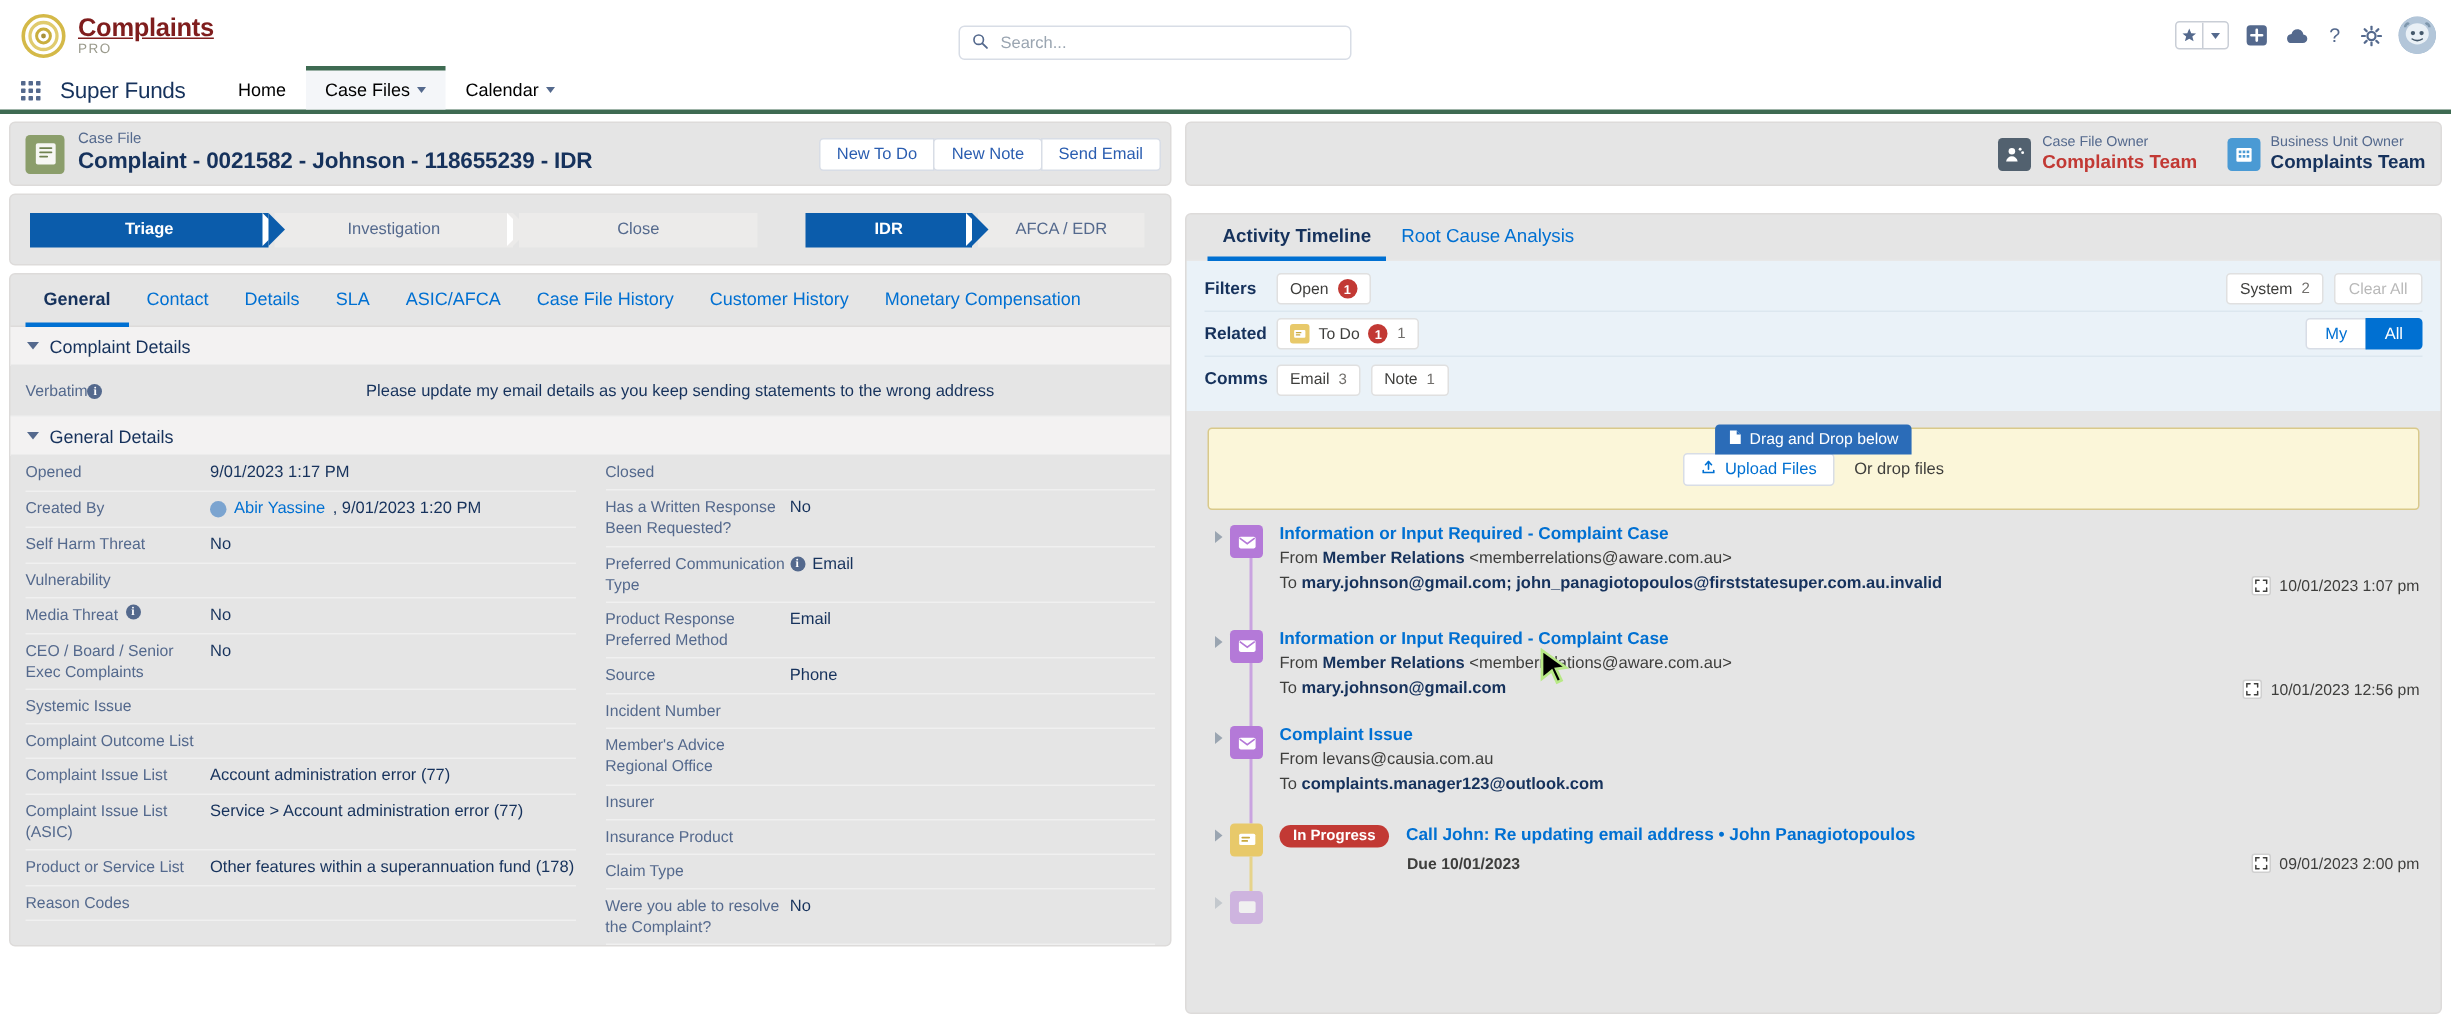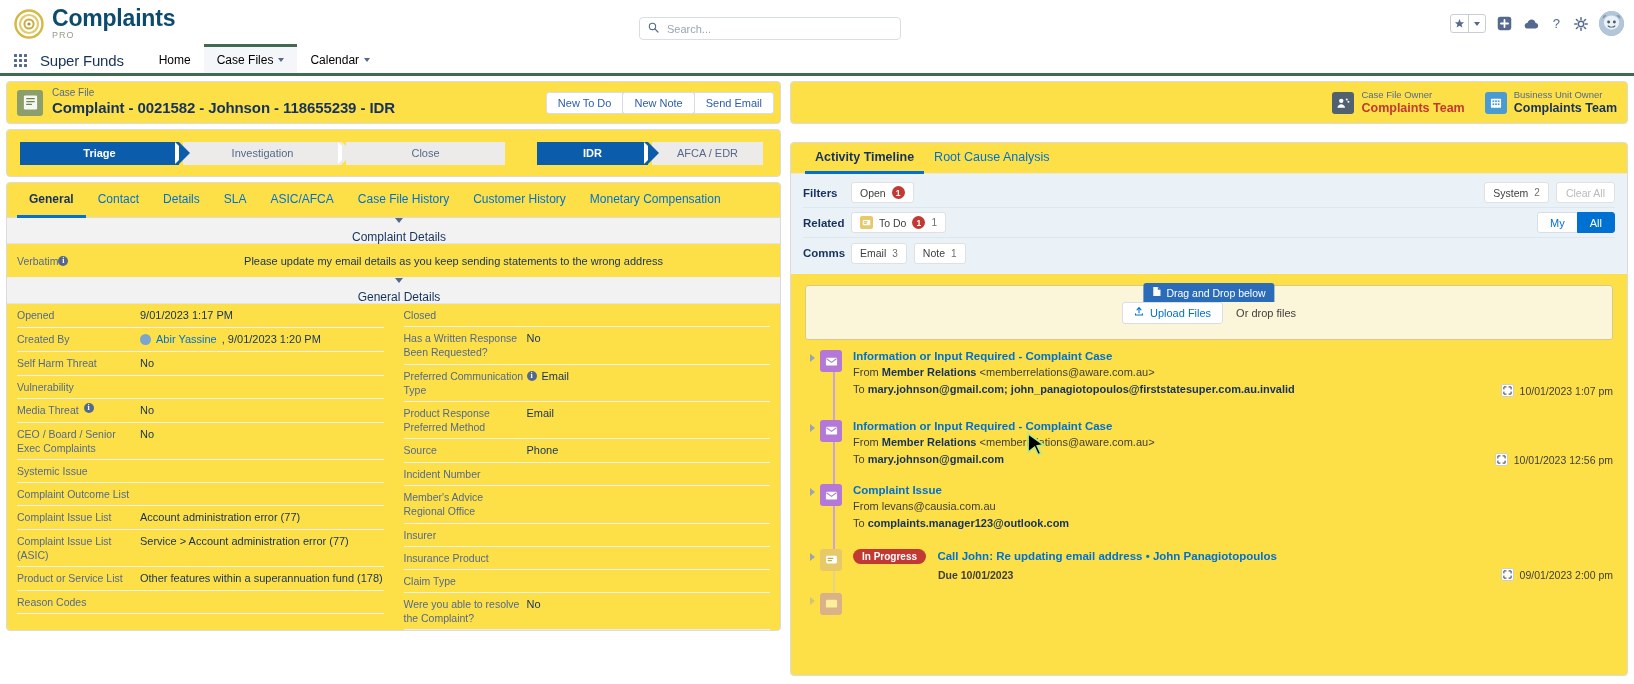--- a/index.html
+++ b/index.html
@@ -13,21 +13,21 @@
     overflow:hidden;
   }
   
   .gheader {
     height:47px; background:#fff; position:relative;
     display:flex; align-items:center;
   }
   .brand { display:flex; align-items:center; padding-left:14px; gap:8px; }
   .brand-mark { width:30px; height:30px; flex:0 0 30px; }
   .brand-text { line-height:1; }
-  .brand-title { font-size:23px; color:#0c4a6e; font-weight:600; letter-spacing:-.2px; }
+  .brand-title { font-size:17px; color:#7f1d1d; font-weight:600; letter-spacing:-.2px;text-decoration:underline; }
   .brand-sub { font-size:9px; color:#9a9a8c; letter-spacing:1px; margin-top:1px; }
   .gsearch {
     position:absolute; left:639px; top:17px; width:262px; height:23px;
     border:1px solid #d8dde6; border-radius:4px; background:#fff;
     display:flex; align-items:center; padding:0 8px; gap:6px;
   }
   .gsearch input {
     border:0; outline:0; font-size:11px; color:#16325c; width:100%;
     font-family:"Liberation Sans", sans-serif; background:transparent;
   }
@@ -58,21 +58,21 @@
     display:flex; align-items:center; gap:5px; padding:0 13px;
     font-size:12px; color:#000000; cursor:pointer;
   }
   .navitem.active { background:#f4f6f9; border-top:3px solid #3e6b52; margin-top:-3px; }
   .caret { width:0;height:0;border-left:3.5px solid transparent;border-right:3.5px solid transparent;border-top:4px solid #54698d; }
   
   .page { display:flex; gap:0; padding:5px 6px 0 6px; height:calc(684px - 47px - 32px); }
   .col-left { width:775px; flex:0 0 775px; }
   .col-right { flex:1; padding-left:9px; }
   .card {
-    background:#fde047; border:1px solid #dddbda; border-radius:4px;
+    background:#e5e5e5; border:1px solid #dddbda; border-radius:4px;
   }
   
   .cf-head {
     height:43px; display:flex; align-items:center; padding:0 6px 0 10px;
     margin-bottom:5px;
   }
   .cf-icon {
     width:26px; height:26px; border-radius:3px; background:#8b9e6b;
     display:flex; align-items:center; justify-content:center; margin-right:9px;
     flex:0 0 26px;
@@ -114,21 +114,21 @@
   .tabs-card { min-height:415px; }
   .tabrow { display:flex; align-items:stretch; border-bottom:1px solid #dddbda; padding:0 10px; height:35px; }
   .tab {
     display:flex; align-items:center; padding:0 12px; font-size:12px; color:#0070d2;
     cursor:pointer; border-bottom:3px solid transparent; margin-bottom:-1px;
   }
   .tab.active { color:#16325c; font-weight:700; border-bottom-color:#0070d2; }
   .section-bar {
     background:#f3f2f2; border-bottom:1px solid #e5e5e5; height:26px;
     display:flex; align-items:center; padding-left:11px; gap:7px;
-    font-size:12px; color:#16325c; cursor:pointer;flex-direction:column;
+    font-size:12px; color:#16325c; cursor:pointer;
   }
   .chev { width:0;height:0;border-left:4px solid transparent;border-right:4px solid transparent;border-top:5px solid #54698d; }
   .verbatim-row { display:flex; align-items:center; height:34px; padding:0 10px; border-bottom:1px solid #efefef;}
   .verbatim-label { width:120px; font-size:10.5px; color:#54698d; display:flex; align-items:center; gap:0;}
   .info-dot {
     width:10px;height:10px;border-radius:50%;background:#54698d;color:#fff;
     font-size:8px; line-height:10px; text-align:center; font-weight:700; font-family:"Liberation Serif",serif;
   }
   .verbatim-val { font-size:11px; color:#16325c; flex:1; text-align:center; }
   .twocol { display:flex; }

